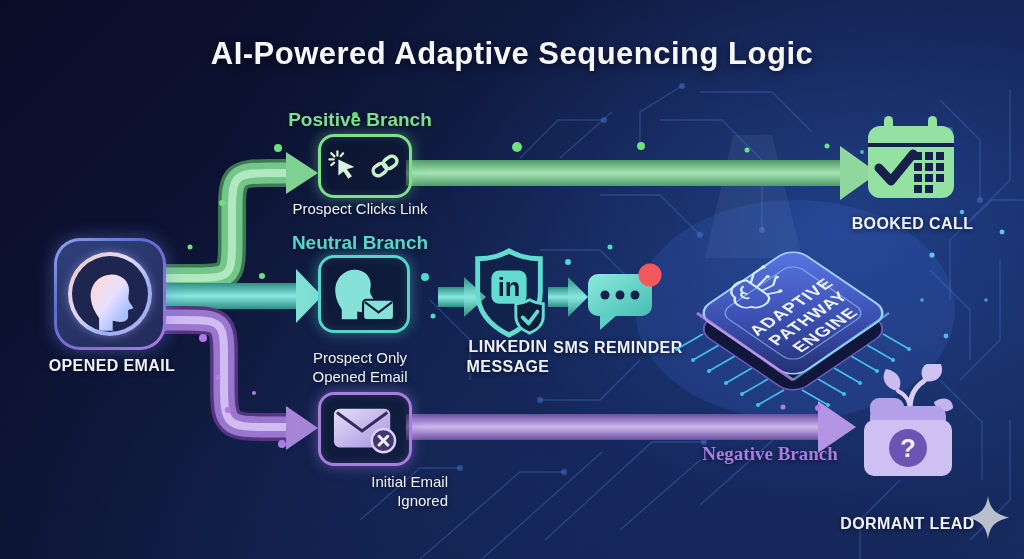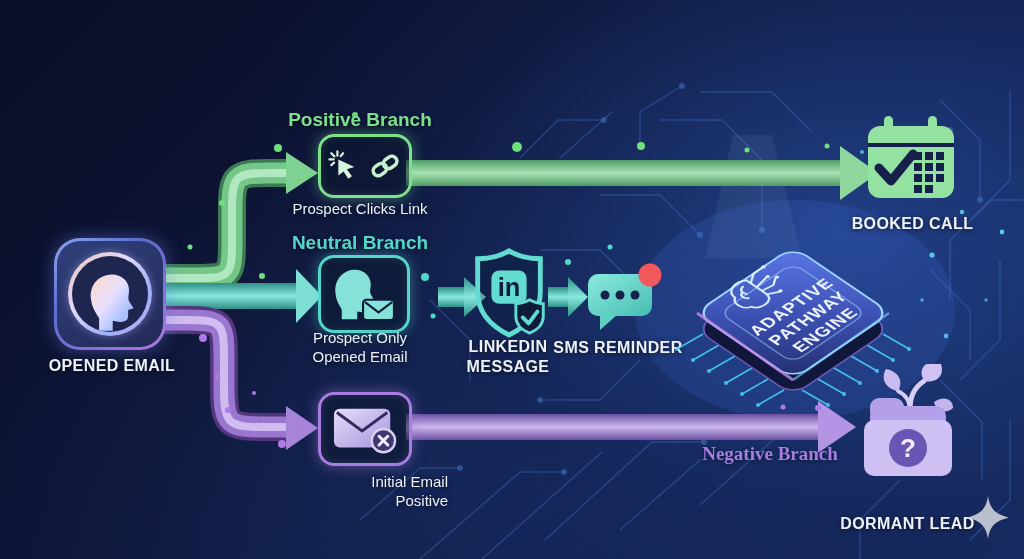--- a/index.html
+++ b/index.html
@@ -196,20 +196,21 @@
           <circle cx="218" cy="377" r="2.5"></circle>
           <circle cx="228" cy="410" r="3"></circle>
         <circle cx="282" cy="444" r="4"></circle>
           <circle cx="254" cy="393" r="2"></circle>
           <circle cx="783" cy="407" r="2.5"></circle>
           <circle cx="818" cy="408" r="3"></circle>
         </g>
     </g>
   </svg>
 
+  <div class="title">AI-Powered Adaptive Sequencing Logic</div>
 
   <div class="avatar-outer">
     <div class="avatar-inner">
       <div class="avatar-ring">
         <div class="avatar-face">
           <svg width="58" height="64" viewBox="0 0 64 68">
             <defs>
               <linearGradient id="gHead" x1="0" y1="0" x2="1" y2="1">
                 <stop offset="0" stop-color="#ffd8c8"></stop>
                   <stop offset="0.45" stop-color="#e8e0ff"></stop>
@@ -271,21 +272,21 @@
   <div class="branch-lbl neu" style="left:280px;top:232px;width:160px;">Neutral Branch</div>
   <div class="stepbox neu" style="left:318px;top:255px;width:86px;height:72px;">
     <svg width="66" height="58" viewBox="0 0 66 60">
       <path fill="#86e2d8" d="M10,56 L10,46 C7,41 4,36 3.5,29 C2,17 10,6 22,5 C32,4 40,11 40,20 C40,25 38,28 41,32 L44,37 L40,38.5 L40,44 C40,48 36,50 31,49 L26,48 L26,56 Z"></path>
       <g transform="translate(32,36)">
         <rect x="0" y="0" width="32" height="21" rx="3.5" fill="#86e2d8" stroke="#0e1c3c" stroke-width="2.2"></rect>
         <path d="M2,2.5 L16,13 L30,2.5" fill="none" stroke="#0e1c3c" stroke-width="2.2"></path>
       </g>
     </svg>
   </div>
-  <div class="lbl" style="left:272px;top:328px;width:176px;">
+  <div class="lbl" style="left:272px;top:348px;width:176px;">
     <div>Prospect Only</div>
     <div>Opened Email</div>
   </div>
 
   <svg class="abs" style="left:468px;top:247px;" width="82" height="92" viewBox="0 0 82 94">
     <path d="M41,4 C51,10 61,12 73,12 L73,46 C73,67 59,81 41,90 C23,81 9,67 9,46 L9,12 C21,12 31,10 41,4 Z" fill="rgba(10,28,48,0.3)" stroke="#62dbd0" stroke-width="5"></path>
     <rect x="23" y="24" width="36" height="34" rx="8" fill="#62dbd0"></rect>
     <text x="41" y="50" text-anchor="middle" font-family="Liberation Sans,sans-serif" font-size="26" font-weight="bold" fill="#0e1c3c">in</text>
     <path d="M62,54 c5,3 9,4 14,4 l0,13 c0,8 -6,14 -14,17 c-8,-3 -14,-9 -14,-17 l0,-13 c5,0 9,-1 14,-4 z" fill="#0e1c3c" stroke="#62dbd0" stroke-width="3"></path>
     <path d="M55,72 L61,78 L70,66" fill="none" stroke="#62dbd0" stroke-width="4" stroke-linecap="round" stroke-linejoin="round"></path>
@@ -394,21 +395,21 @@
         </linearGradient>
       </defs>
       <rect x="1" y="4" width="58" height="40" rx="6" fill="url(#gEnv)"></rect>
       <path d="M4,8 L30,27 L56,8" fill="none" stroke="#332a5e" stroke-width="3"></path>
       <circle cx="52" cy="37" r="12" fill="#3f3870" stroke="#d9d0f4" stroke-width="2.5"></circle>
       <path d="M47.5,32.5 L56.5,41.5 M56.5,32.5 L47.5,41.5" stroke="#efeafc" stroke-width="3.2" stroke-linecap="round"></path>
     </svg>
   </div>
   <div class="lbl" style="left:272px;top:472px;width:176px;text-align:right;">
     <div>Initial Email</div>
-    <div>Positive</div>
+    <div>Ignored</div>
   </div>
   <div class="branch-lbl neg" style="left:690px;top:443px;width:160px;">Negative Branch</div>
 
   <svg class="abs" style="left:856px;top:364px;" width="104" height="124" viewBox="0 0 104 124">
     <g>
       <path d="M54,46 C54,32 58,24 68,17" fill="none" stroke="#d8cdf6" stroke-width="5" stroke-linecap="round"></path>
       <path d="M54,46 C54,38 50,31 42,27" fill="none" stroke="#d8cdf6" stroke-width="4" stroke-linecap="round"></path>
       <path d="M68,17 C61,4 70,-5 85,0 C89,11 81,20 68,17 Z" fill="#d0c2f2"></path>
       <path d="M42,27 C30,25 24,15 30,5 C42,7 48,17 42,27 Z" fill="#cabcf0"></path>
       <path d="M78,38 C88,31 97,35 97,44 C91,50 80,48 78,38 Z" fill="#c4b4ee"></path>

